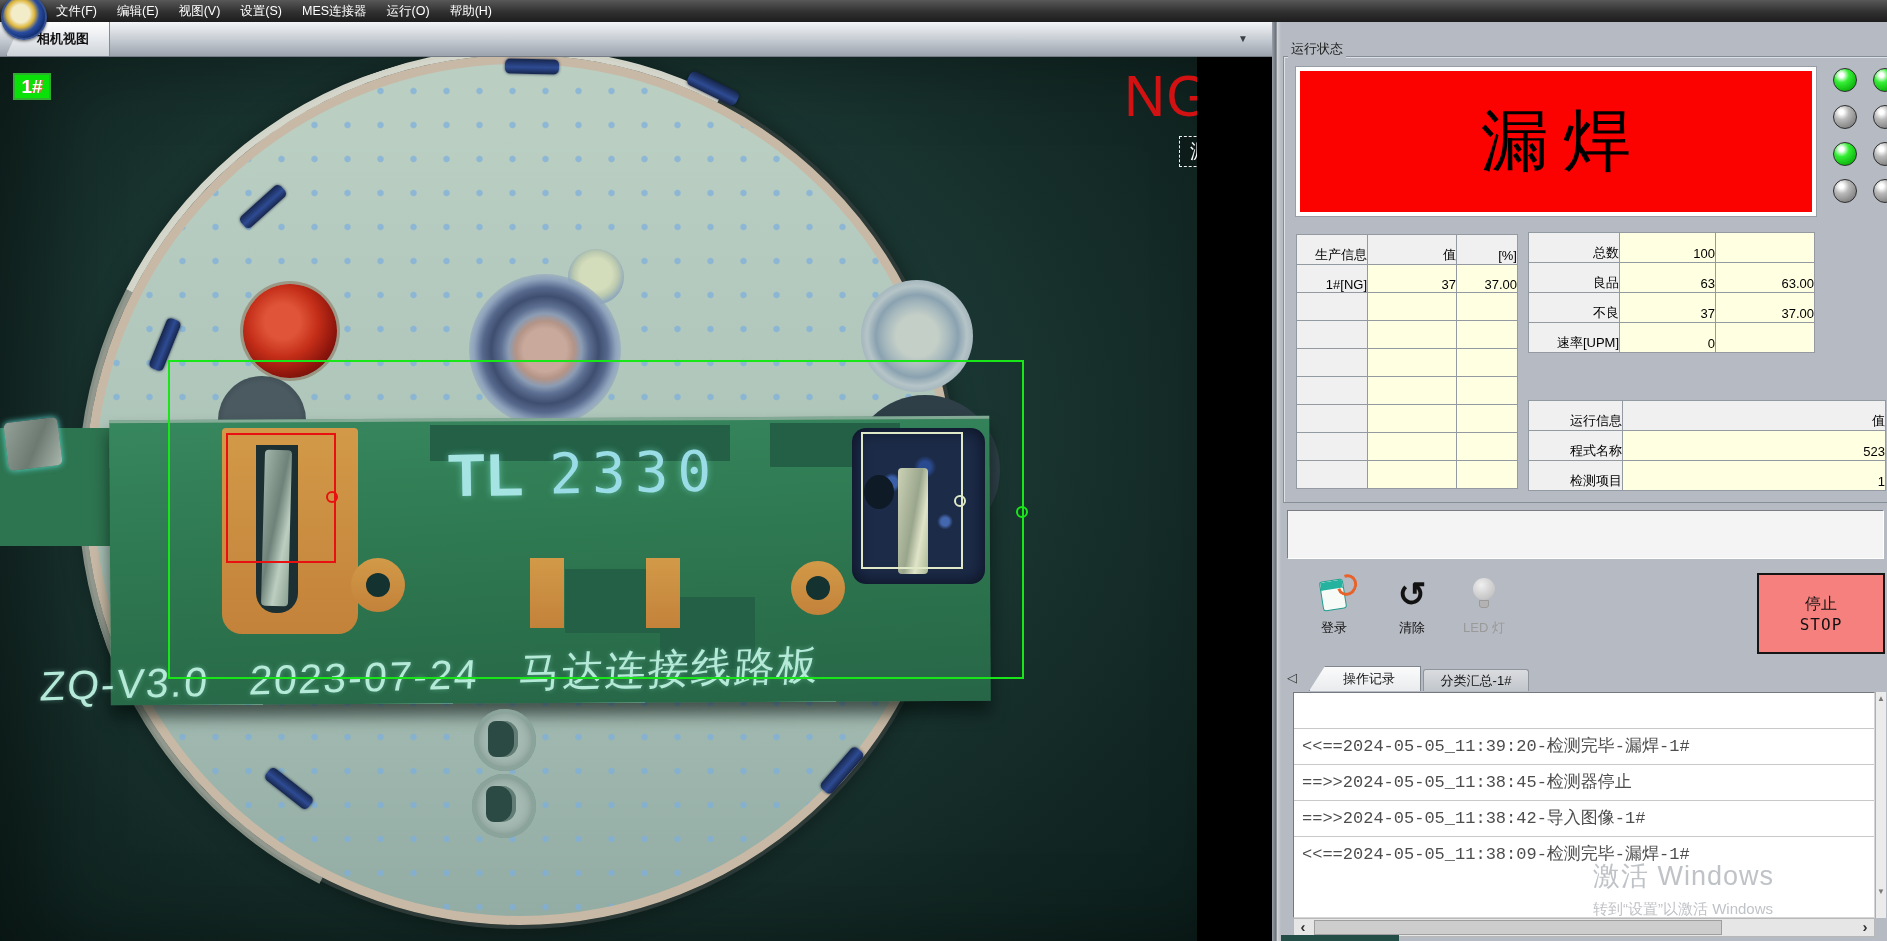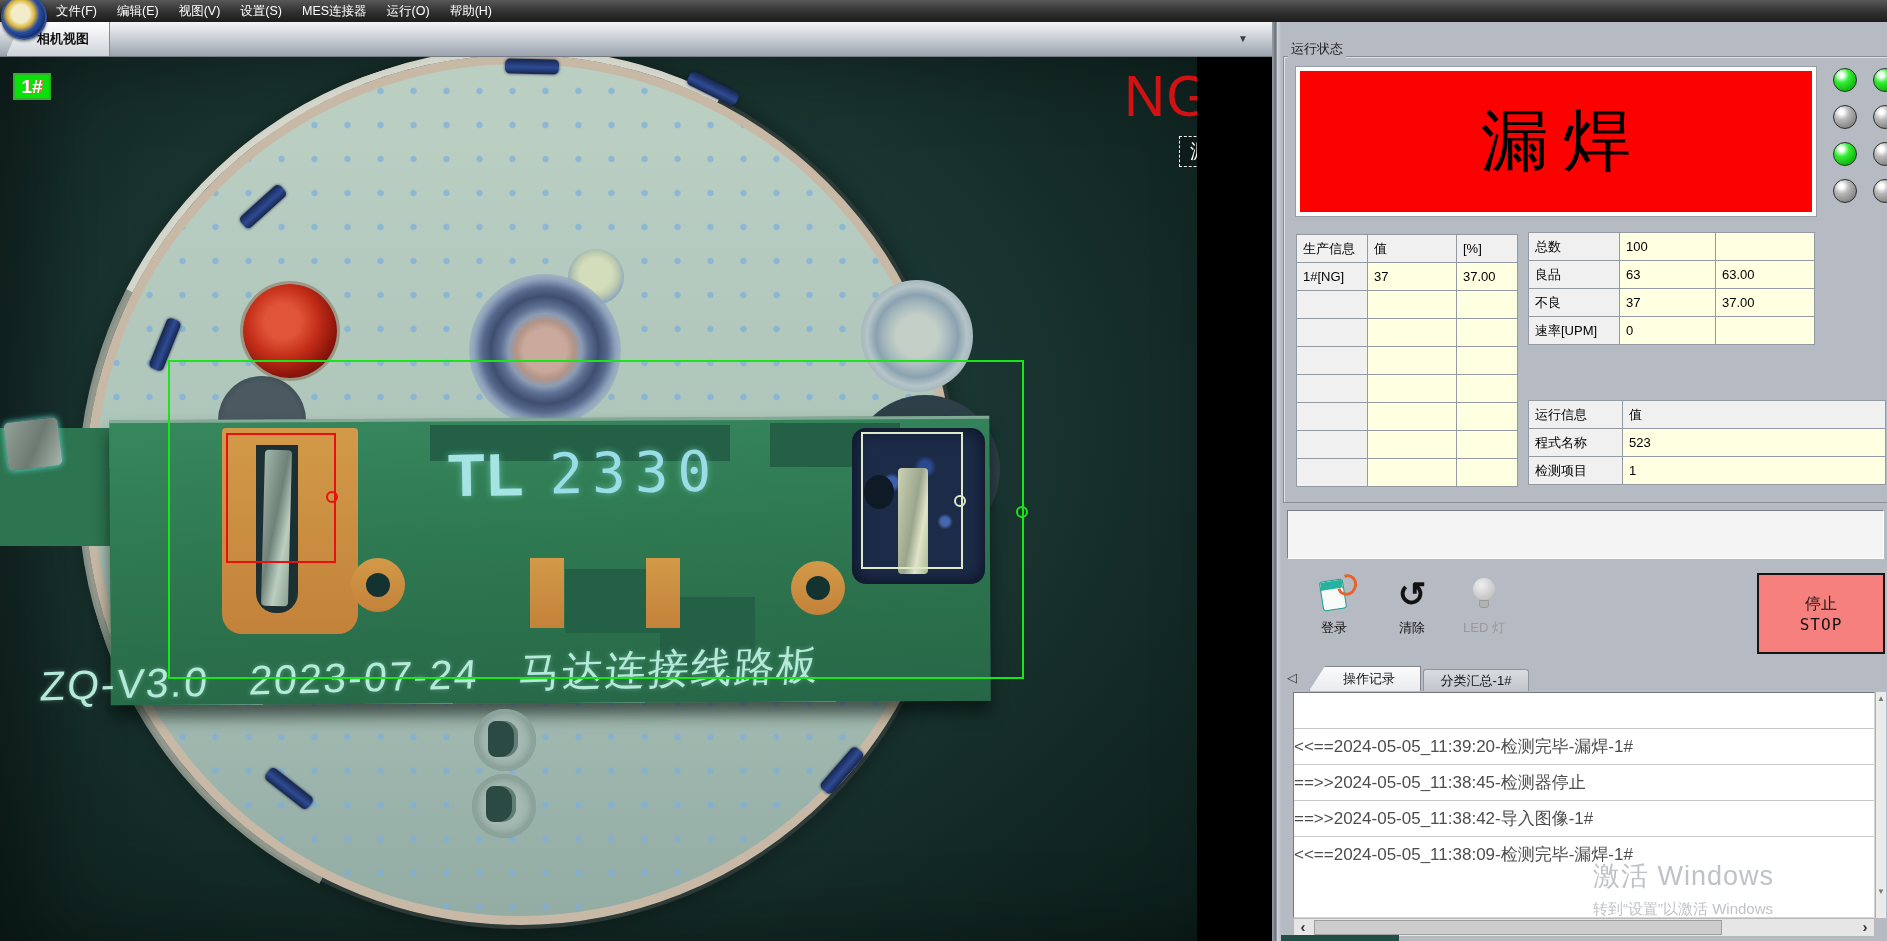--- a/index.html
+++ b/index.html
@@ -124,21 +124,21 @@
     border:1px solid #868e98; box-shadow:inset 1px 1px 0 #dde1e6; }
   .alarm { position:absolute; left:15px; top:67px; width:520px; height:149px; background:#fb0100;
     border:4px solid #fff; box-shadow:0 0 0 1px #989ea6; display:flex; align-items:center; justify-content:center; }
   .alarm span { font-family:"DejaVu Serif","Liberation Serif",serif; font-size:68px; color:#000; letter-spacing:14px; padding-left:14px; }
   .led { position:absolute; width:24px; height:24px; border-radius:50%; border:1px solid #2e2e2e; }
   .led.g { background:radial-gradient(circle at 34% 28%, #fff 0 10%, #35ee35 35%, #0ab00a 80%, #077a07); }
   .led.k { background:radial-gradient(circle at 34% 28%, #fff 0 10%, #b9b9b9 35%, #7f7f7f 80%, #5c5c5c); }
 
   table.grid { border-collapse:collapse; table-layout:fixed; font-size:13px; color:#000;
     border:1px solid #5f646b; background:#fff; }
-  table.grid td { border:1px solid #949aa2; padding:0 0 0 6px; overflow:hidden; white-space:nowrap; }
+  table.grid td { border:1px solid #949aa2; padding:11px 0 0 6px; overflow:hidden; white-space:nowrap;text-align:right; }
   td.lab { background:#f0f0f0; }
   td.val { background:#ffffe1; }
   .t1 { position:absolute; left:15px; top:234px; width:221px; }
   .t1 td { height:28px; }
   .t2 { position:absolute; left:247px; top:232px; width:286px; }
   .t2 td { height:28px; }
   .t3 { position:absolute; left:247px; top:400px; width:357px; }
   .t3 td { height:28px; }
 
   .msgbox { position:absolute; left:6px; top:510px; width:597px; height:49px; background:#f4f4f4;
@@ -165,22 +165,22 @@
   .logtab { position:absolute; height:25px; top:666px; font-size:13px; color:#111;
     display:flex; align-items:center; justify-content:center; }
   .logtab.active { left:28px; width:112px; background:linear-gradient(#fbfbfb,#e9ebee);
     border:1px solid #80868e; border-bottom:none; clip-path:polygon(16px 0,100% 0,100% 100%,0 100%); padding-left:8px; }
   .logtab.idle { left:142px; width:106px; top:669px; height:22px;
     background:linear-gradient(#dadcdf,#c1c6cc); border:1px solid #8f959c; border-bottom:none; border-radius:3px 3px 0 0; }
 
   .logbox { position:absolute; left:12px; top:692px; width:582px; height:226px; background:#fff;
     border:1px solid #75797f; border-bottom-color:#d5d5d5; border-right-color:#d5d5d5; overflow:hidden; }
   .logrows { position:absolute; left:0; top:35px; width:100%; }
-  .logrow { height:36px; line-height:36px; border-top:1px solid #c9c9c9; 
-    font-family:Liberation Sans, sans-serif; font-size:17px; color:#4d4d4d; white-space:nowrap; }
+  .logrow { height:36px; line-height:36px; border-top:1px solid #c9c9c9; padding-left:8px;
+    font-family:Liberation Mono, monospace; font-size:17px; color:#4d4d4d; white-space:nowrap; }
   .vscroll { position:absolute; left:594px; top:692px; width:11px; height:226px; background:#ebebeb;
     border-left:1px solid #aeaeae; font-size:8px; color:#777; text-align:center; }
   .vscroll .up { position:absolute; top:2px; left:0; right:0; }
   .vscroll .dn { position:absolute; bottom:22px; left:0; right:0; }
   .hscroll { position:absolute; left:12px; top:918px; width:582px; height:19px; background:#e6e6e6;
     border:1px solid #b8b8b8; }
   .hbtn { position:absolute; top:0; width:18px; height:17px; text-align:center; line-height:16px;
     font-size:15px; font-weight:bold; color:#333; }
   .hthumb { position:absolute; left:20px; top:1px; width:408px; height:15px; background:#cdcdcd; border:1px solid #9e9e9e; }
   .watermark { position:absolute; left:312px; top:858px; color:rgba(182,186,190,.88); z-index:8; pointer-events:none; }

